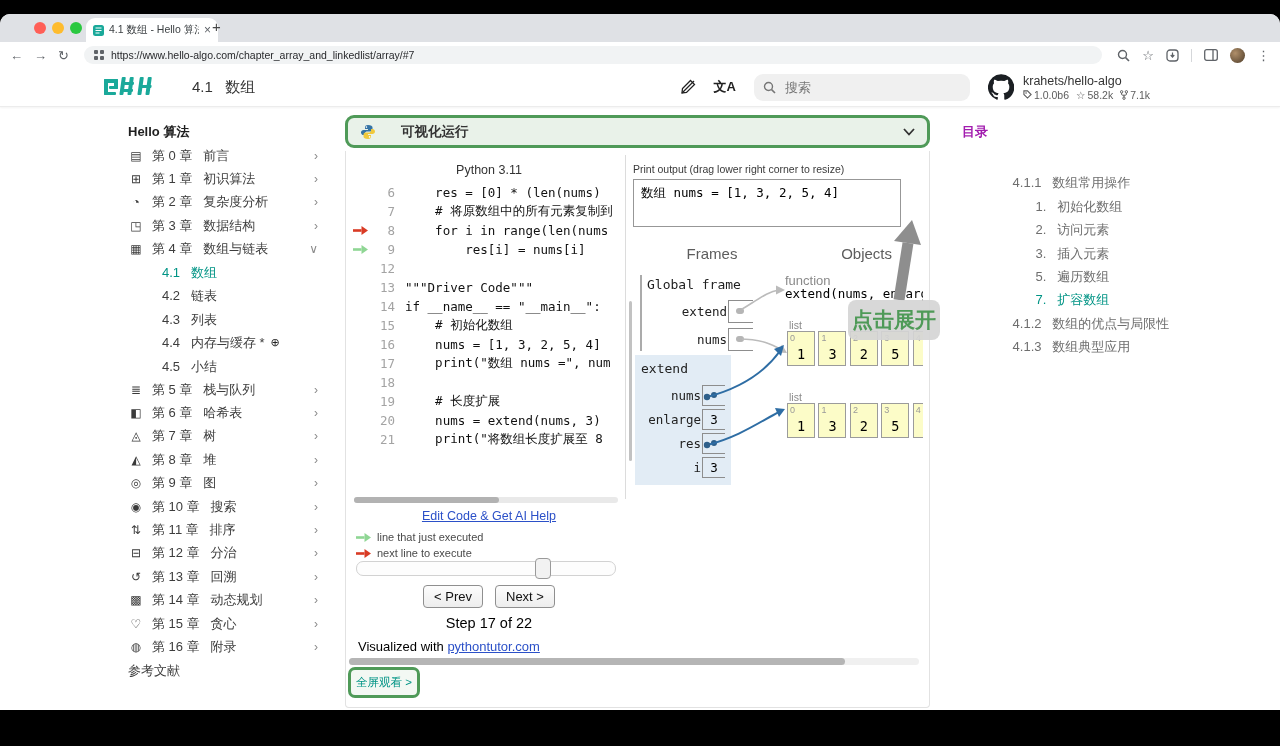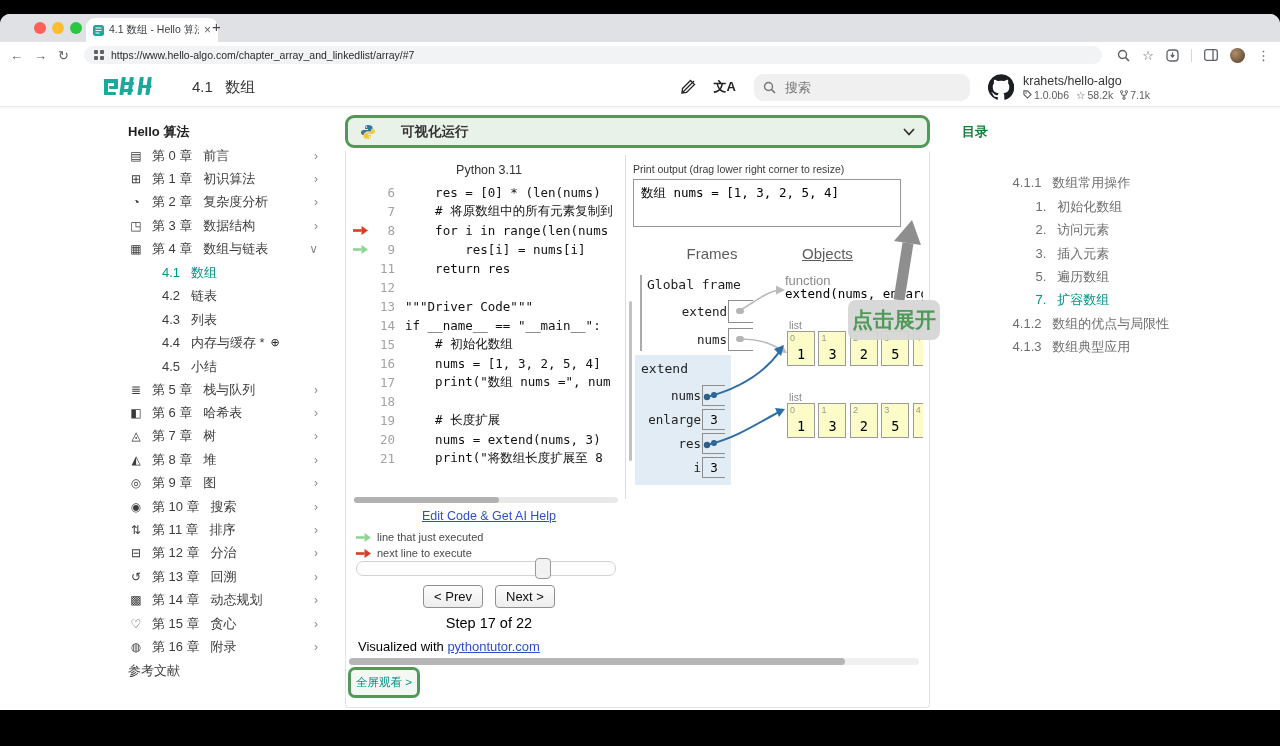--- a/index.html
+++ b/index.html
@@ -47,21 +47,21 @@
   .ch-row{display:flex;align-items:center;height:23.4px;gap:8px;cursor:pointer;}
   .ch-icon{width:16px;text-align:center;font-size:12px;color:#3a3a3a;}
   .ch-label{flex:1;white-space:pre;}
   .ch-chev{color:#8a8a8a;font-size:12px;padding-right:2px;}
   .sub-row{height:23.4px;line-height:23.4px;padding-left:34px;white-space:pre;cursor:pointer;display:flex;gap:6px;align-items:center;}
   .sub-row.active{color:#009485;}
   .sub-badge{font-size:11px;color:#222;}
   .sb-footer{height:23.4px;line-height:23.4px;color:#3d3d3d;}
   
   .toc{position:absolute;left:962px;top:52px;width:222px;font-size:13px;color:#6e6e6e;}
-  .toc-title{font-weight:bold;color:#15803d;height:24px;line-height:24px;margin-bottom:4px;}
+  .toc-title{font-weight:bold;color:#a21caf;height:24px;line-height:24px;margin-bottom:4px;}
   .toc-row{height:23.4px;line-height:23.4px;white-space:pre;cursor:pointer;}
   .toc-row.lvl2{padding-left:23px;}
   .toc-row.active{color:#009485;}
   
   .details-card{position:absolute;left:345px;top:47px;width:585px;}
   .details-header{height:27px;border:3px solid #4f9a58;border-radius:9px;background:#e9f2e9;
                   display:flex;align-items:center;gap:25px;padding:0 12px;cursor:pointer;}
   .details-title{font-size:13.5px;font-weight:bold;color:#333;}
   .details-chev{margin-left:auto;}
   .details-body{position:relative;margin-top:3px;height:556px;background:#fff;
@@ -95,21 +95,21 @@
           border-radius:4px;padding:3px 10px;cursor:pointer;font-family:"Liberation Sans",sans-serif;}
   .step-label{position:absolute;left:7px;top:464px;width:272px;text-align:center;font-size:14.5px;color:#000;}
   .visualized{position:absolute;left:12px;top:488px;font-size:13px;color:#000;}
   .visualized a{color:#2b50c8;text-decoration:underline;cursor:pointer;}
   
   .viz-pane{position:absolute;left:281px;top:2px;width:296px;height:500px;overflow:hidden;}
   .print-label{position:absolute;left:6px;top:10px;font-size:10.5px;color:#3a3a3a;}
   .print-box{position:absolute;left:6px;top:26px;width:252px;height:36px;border:1px solid #979797;
              padding:5px 7px;font:12.5px "DejaVu Sans Mono",monospace;color:#000;}
   .frames-hdr{position:absolute;left:40px;top:92px;width:90px;text-align:center;font-size:15px;color:#5d5d5d;}
-  .objects-hdr{position:absolute;left:175px;top:92px;width:90px;text-align:left;font-size:15px;color:#5d5d5d;text-decoration:underline;}
+  .objects-hdr{position:absolute;left:175px;top:92px;width:90px;text-align:right;font-size:15px;color:#5d5d5d;}
   .gframe-line{position:absolute;left:13px;top:122px;width:2px;height:76px;background:#ababab;}
   .gframe-title{position:absolute;left:20px;top:124px;font:13px "DejaVu Sans Mono",monospace;color:#222;}
   .gvars{position:absolute;left:20px;top:144px;width:106px;}
   .vrow{display:flex;justify-content:flex-end;align-items:center;height:28px;}
   .vname{font:12.5px "DejaVu Sans Mono",monospace;color:#222;margin-right:1px;}
   .vcell{width:24px;height:21px;border:1px solid #8d8d8d;border-right:none;position:relative;
          display:flex;align-items:center;justify-content:center;}
   .vval{font:12.5px "DejaVu Sans Mono",monospace;color:#000;}
   .vcell .pdot{display:none;width:6px;height:6px;border-radius:50%;}
   .vcell.pointer .pdot{display:block;}
@@ -458,30 +458,20 @@
                       <svg class="arr" width="15" height="9" viewBox="0 0 15 9">
                         <rect x="0" y="3.2" width="8.5" height="2.6" fill="currentColor"></rect>
                         <polygon points="8.5,0 15,4.5 8.5,9" fill="currentColor"></polygon>
                       </svg>
                     </span>
                     <span class="lnum">9</span>
                     <span class="ctext">        res[i] = nums[i]</span>
                   </div>
 
 
-                  <div class="code-row">
-                    <span class="arrow-slot">
-                      <svg class="arr" width="15" height="9" viewBox="0 0 15 9">
-                        <rect x="0" y="3.2" width="8.5" height="2.6" fill="currentColor"></rect>
-                        <polygon points="8.5,0 15,4.5 8.5,9" fill="currentColor"></polygon>
-                      </svg>
-                    </span>
-                    <span class="lnum">11</span>
-                    <span class="ctext">    return res</span>
-                  </div>
 
                   <div class="code-row">
                     <span class="arrow-slot">
                       <svg class="arr" width="15" height="9" viewBox="0 0 15 9">
                         <rect x="0" y="3.2" width="8.5" height="2.6" fill="currentColor"></rect>
                         <polygon points="8.5,0 15,4.5 8.5,9" fill="currentColor"></polygon>
                       </svg>
                     </span>
                     <span class="lnum">12</span>
                     <span class="ctext"></span>

